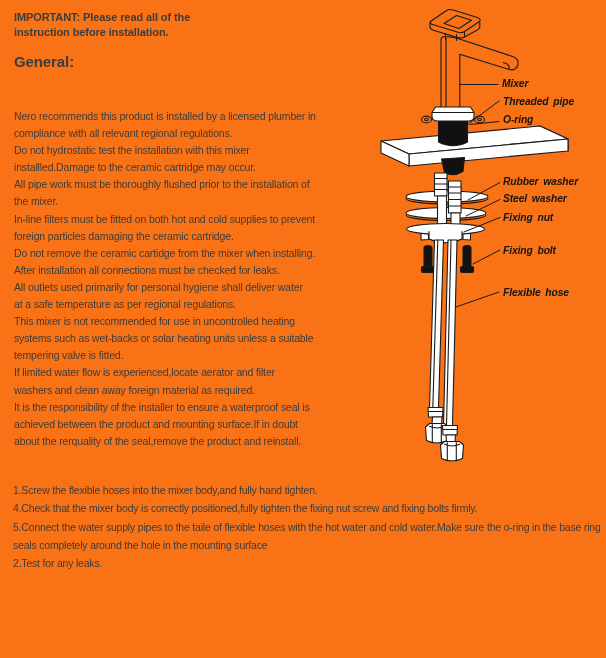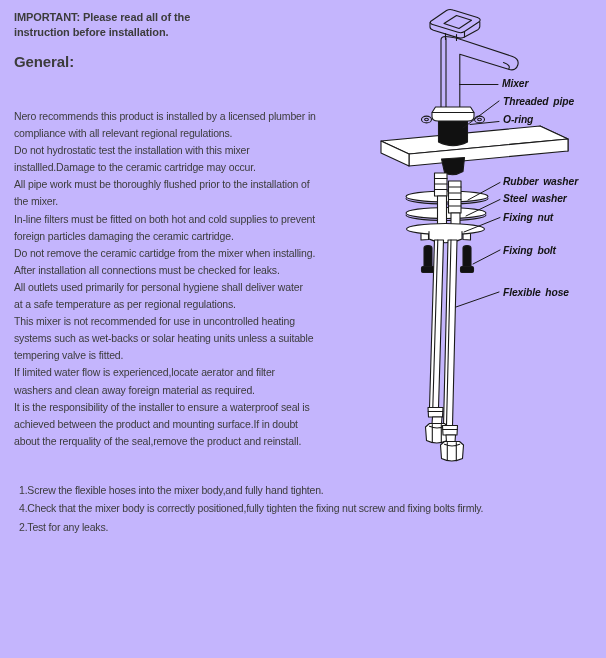--- a/index.html
+++ b/index.html
@@ -1,35 +1,35 @@
 <!DOCTYPE html>
 <html><head>
 <meta charset="utf-8">
 <style>
   html,body{margin:0;padding:0;background:#fff;}
   #page{
-    position:relative;width:606px;height:658px;background:#c4b5fd;overflow:hidden;
+    position:relative;width:606px;height:658px;background:#f97316;overflow:hidden;
     font-family:"Liberation Sans","DejaVu Sans",sans-serif;color:#3c3c3c;
   }
   .preline{white-space:pre-line;}
   #important-note{
     position:absolute;left:14px;top:10px;width:230px;
     font-size:11px;font-weight:bold;line-height:14.5px;letter-spacing:-0.1px;
   }
   #general-heading{
     position:absolute;left:14px;top:53px;
     font-size:15px;font-weight:bold;letter-spacing:-0.1px;
   }
   #general-text{
     position:absolute;left:14px;top:84px;width:352px;
     font-size:10.5px;line-height:17.1px;letter-spacing:-0.15px;margin-top:24px;
   }
   #steps{
     position:absolute;left:13px;top:481px;width:588px;
-    font-size:10.5px;line-height:18.3px;letter-spacing:-0.2px;margin-left:6px;
+    font-size:10.5px;line-height:18.3px;letter-spacing:-0.2px;
   }
   #steps p{margin:0;padding:0;}
   #diagram-wrap{position:absolute;left:378px;top:0;width:228px;height:470px;font-style:italic;}
   #diagram-wrap svg{display:block;}
   .part-label{
     font-family:"Liberation Sans","DejaVu Sans",sans-serif;
     font-size:10.3px;font-weight:bold;fill:#141414;
     letter-spacing:-0.1px;word-spacing:2px;
   }
 </style>
@@ -174,16 +174,17 @@
         <text class="part-label" x="503" y="221">Fixing nut</text>
         <text class="part-label" x="503" y="254">Fixing bolt</text>
         <text class="part-label" x="503" y="296">Flexible hose</text>
       </g>
     </svg>
   </div>
 
   <div id="steps">
     <p>1.Screw the flexible hoses into the mixer body,and fully hand tighten.</p>
     <p>4.Check that the mixer body is correctly positioned,fully tighten the fixing nut screw and fixing bolts firmly.</p>
+    <p>5.Connect the water supply pipes to the taile of flexible hoses with the hot water and cold water.Make sure the o-ring in the base ring seals completely around the hole in the mounting surface</p>
     <p>2.Test for any leaks.</p>
   </div>
 
 </div>
 
 </body></html>

